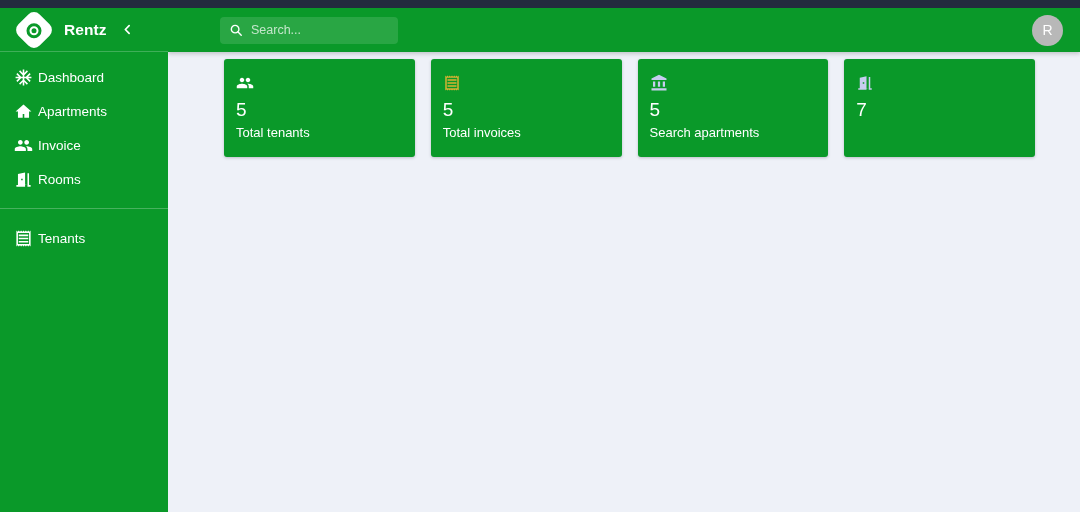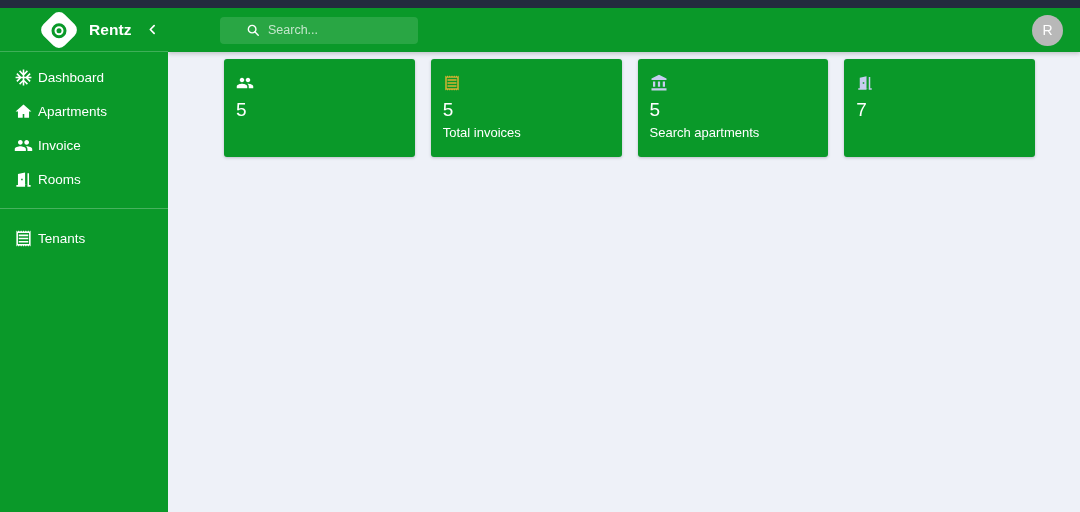--- a/index.html
+++ b/index.html
@@ -22,21 +22,21 @@
   
   .sidebar {
     position: absolute; top: 8px; left: 0;
     width: 168px; height: 504px;
     background: #0a9929;
     z-index: 30;
   }
   .brand {
     height: 44px;
     display: flex; align-items: center;
-    padding-left: 44px;
+    padding-left: 19px;
     border-bottom: 1px solid rgba(255,255,255,0.22);
   }
   .brand-logo {
     width: 30px; height: 30px;
     background: #ffffff;
     border-radius: 8px;
     transform: rotate(45deg);
     display: flex; align-items: center; justify-content: center;
     flex: 0 0 auto;
   }
@@ -92,25 +92,25 @@
   .header {
     position: absolute; top: 8px; left: 168px;
     width: 912px; height: 44px;
     background: #0a9929;
     display: flex; align-items: center;
     box-shadow: 0 2px 4px rgba(0,0,0,0.18);
     z-index: 20;
   }
   .searchbox {
     margin-left: 52px;
-    width: 198px; height: 27px;
+    width: 178px; height: 27px;
     background: rgba(255,255,255,0.13);
     border-radius: 4px;
     display: flex; align-items: center;
-    padding-left: 26px;
+    padding-left: 9px;
     cursor: text;
   }
   .searchbox .sx { display:flex; align-items:center; }
   .search-input {
     border: none; background: transparent; outline: none;
     color: #ffffff;
     font-family: "Liberation Sans", sans-serif;
     font-size: 12.5px;
     margin-left: 8px;
     width: 118px;
@@ -254,20 +254,21 @@
   <div class="main">
     <div class="cards">
 
       <div class="card">
         <div class="card-icon">
           <svg width="18" height="18" viewBox="0 0 24 24" fill="#ffffff">
               <path d="M16 11c1.66 0 2.99-1.34 2.99-3S17.66 5 16 5c-1.66 0-3 1.34-3 3s1.34 3 3 3zm-8 0c1.66 0 2.99-1.34 2.99-3S9.66 5 8 5C6.34 5 5 6.34 5 8s1.34 3 3 3zm0 2c-2.33 0-7 1.17-7 3.5V19h14v-2.5c0-2.33-4.67-3.5-7-3.5zm8 0c-.29 0-.62.02-.97.05 1.16.84 1.97 1.97 1.97 3.45V19h6v-2.5c0-2.33-4.67-3.5-7-3.5z"></path>
             </svg>
         </div>
         <div class="card-value">5</div>
+        <div class="card-label">Total tenants</div>
       </div>
 
       <div class="card">
         <div class="card-icon">
           <svg width="18" height="18" viewBox="0 0 24 24" fill="#d8b232">
               <path d="M19.5 3.5 18 2l-1.5 1.5L15 2l-1.5 1.5L12 2l-1.5 1.5L9 2 7.5 3.5 6 2 4.5 3.5 3 2v20l1.5-1.5L6 22l1.5-1.5L9 22l1.5-1.5L12 22l1.5-1.5L15 22l1.5-1.5L18 22l1.5-1.5L21 22V2l-1.5 1.5zM19 19.09H5V4.91h14v14.18zM6 15h12v2H6zm0-4h12v2H6zm0-4h12v2H6z"></path>
             </svg>
         </div>
         <div class="card-value">5</div>
         <div class="card-label">Total invoices</div>

